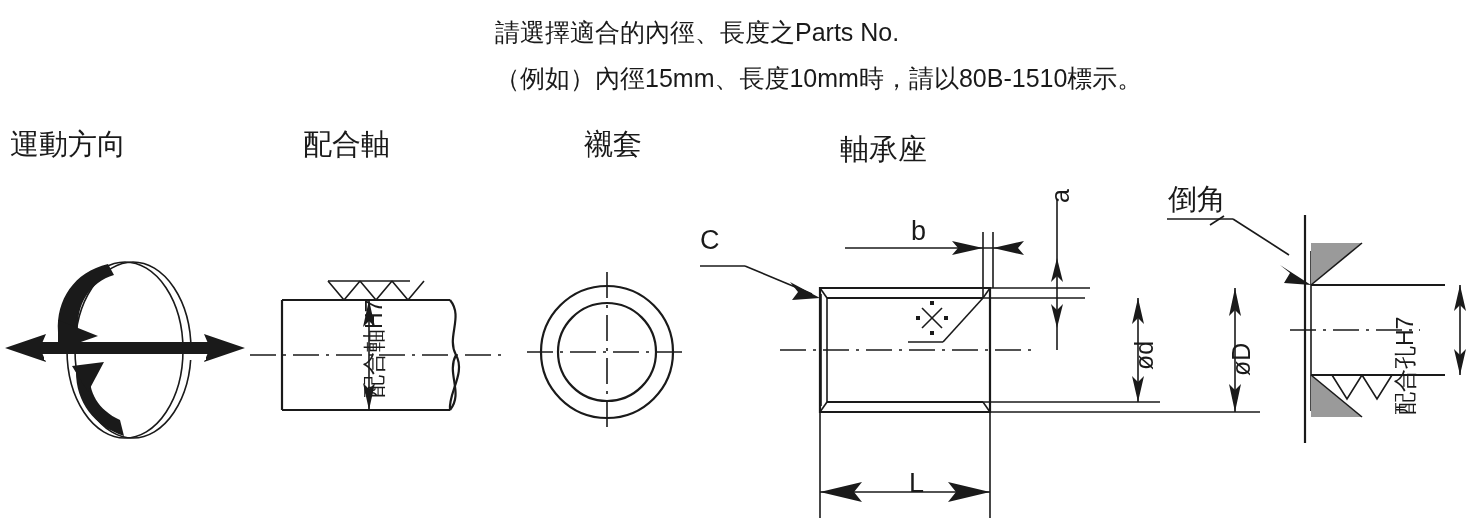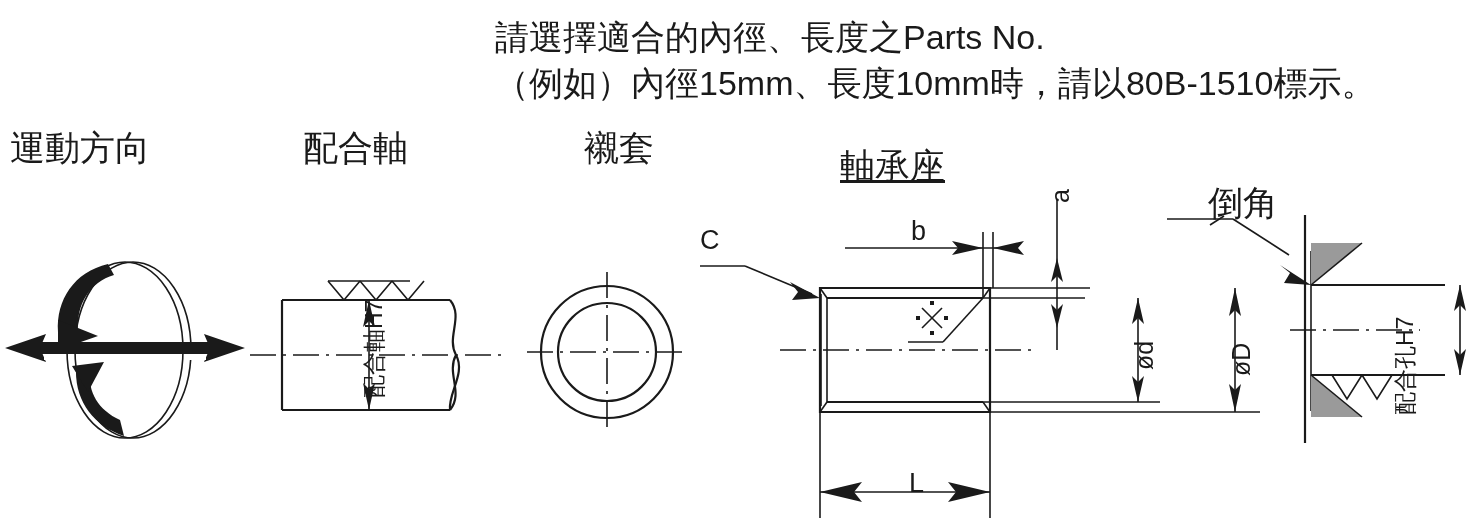--- a/index.html
+++ b/index.html
@@ -3,24 +3,24 @@
 <meta charset="utf-8">
 <style>
   html,body{margin:0;padding:0;background:#ffffff;}
   body{
     width:1475px;height:522px;position:relative;overflow:hidden;
     font-family:"Liberation Sans","DejaVu Sans",sans-serif;
     color:#1a1a1a;
   }
   .abs{position:absolute;}
   .hdr{
-    font-size:34px;line-height:1;white-space:nowrap;letter-spacing:0px;
+    font-size:25px;line-height:1;white-space:nowrap;letter-spacing:0px;
   }
   .seclabel{
-    font-size:35px;line-height:1;white-space:nowrap;
+    font-size:29px;line-height:1;white-space:nowrap;
   }
   .dimlabel{
     font-size:27px;line-height:1;white-space:nowrap;font-weight:400;
   }
   .vtext{
     font-size:23px;line-height:1;white-space:nowrap;
     transform:rotate(-90deg);transform-origin:left top;
   }
   .vtext2{
     font-size:25px;line-height:1;white-space:nowrap;
@@ -38,21 +38,21 @@
 </style>
 </head>
 <body>
 
 <div class="abs hdr" style="left:495px;top:20px;">請選擇適合的內徑、長度之Parts No.</div>
 <div class="abs hdr" style="left:495px;top:66px;text-align:right;">（例如）內徑15mm、長度10mm時，請以80B-1510標示。</div>
 
 <div class="abs seclabel" style="left:10px;top:130px;">運動方向</div>
 <div class="abs seclabel" style="left:303px;top:130px;">配合軸</div>
 <div class="abs seclabel" style="left:584px;top:130px;">襯套</div>
-<div class="abs seclabel" style="left:840px;top:148px;text-decoration:underline;">軸承座</div>
+<div class="abs seclabel" style="left:840px;top:135px;">軸承座</div>
 
 <div class="abs" style="left:0px;top:250px;width:250px;height:200px;">
   <svg width="250" height="200" viewBox="0 0 250 200">
 
     <ellipse cx="133" cy="100" rx="58" ry="88" class="ln thin"></ellipse>
     <ellipse cx="125" cy="100" rx="58" ry="88" class="ln thin"></ellipse>
 
     <path d="M 108 14 C 74 22 56 50 58 82 L 78 82 C 76 54 90 32 114 25 Z" class="fillblk"></path>
     <path d="M 58 70 L 58 100 L 98 86 Z" class="fillblk"></path>
 
@@ -212,14 +212,14 @@
     <path d="M 190 160 L 184 134 L 190 140 L 196 134 Z" class="fillblk"></path>
   </svg>
 </div>
 
 <div class="abs" style="left:1165px;top:195px;width:160px;height:90px;">
   <svg width="160" height="90" viewBox="0 0 160 90">
     <path d="M 2 24 L 68 24" class="ln thin"></path>
     <path d="M 68 24 L 124 60" class="ln thin"></path>
   </svg>
 </div>
-<div class="abs seclabel" style="left:1168px;top:185px;margin-left:40px;">倒角</div>
+<div class="abs seclabel" style="left:1168px;top:185px;">倒角</div>
 <div class="abs vtext" style="left:1394px;top:415px;">配合孔H7</div>
 
 </body></html>

